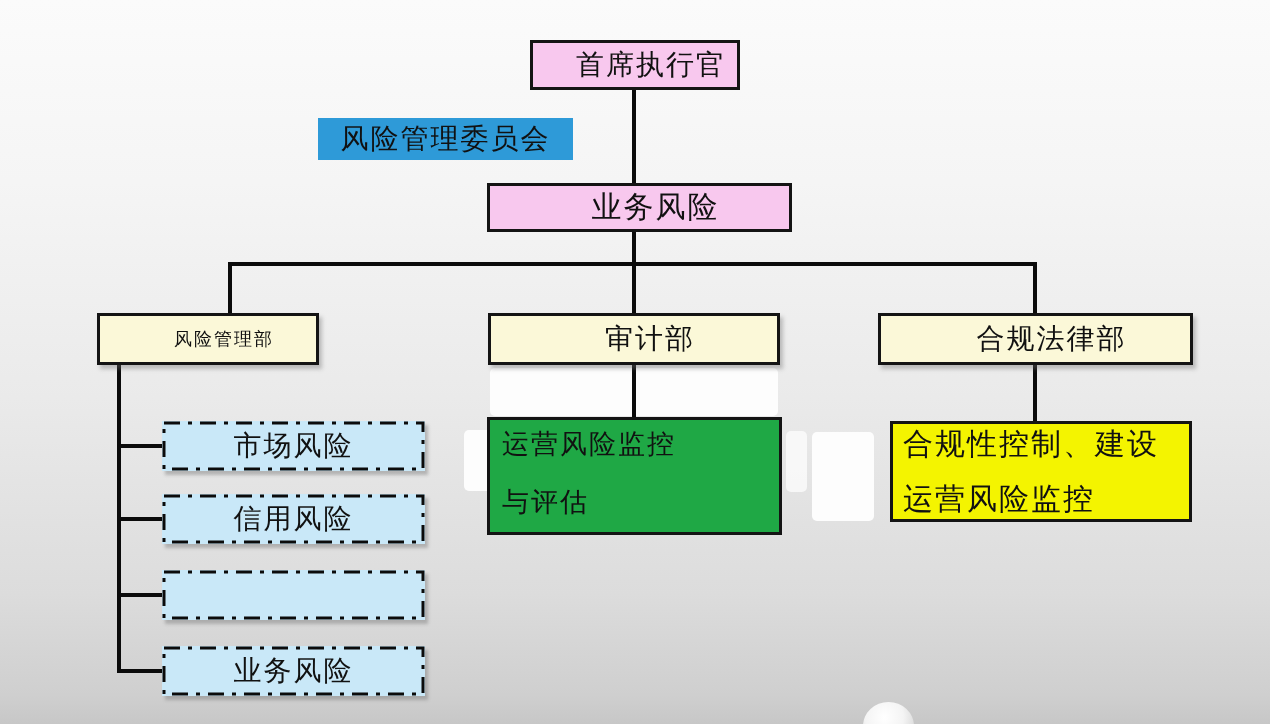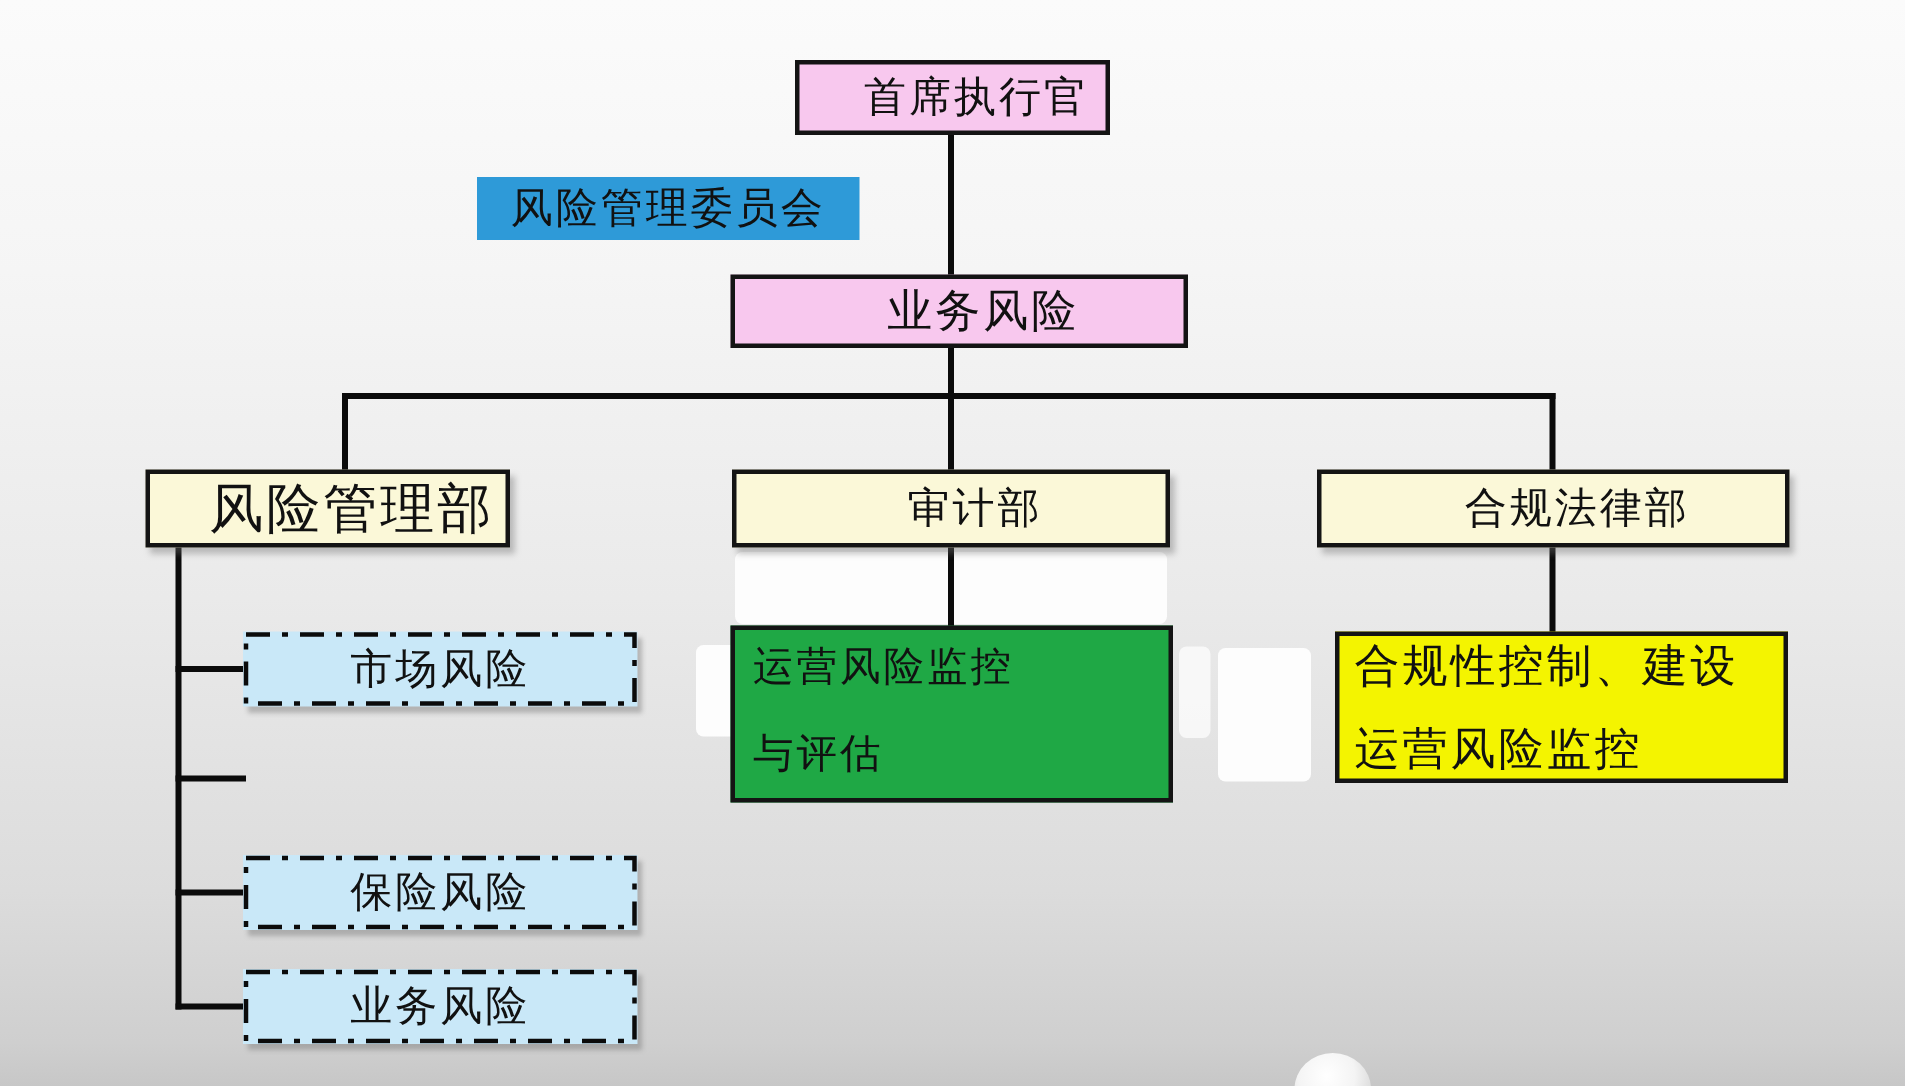--- a/index.html
+++ b/index.html
@@ -25,21 +25,21 @@
     position:absolute;width:263px;height:50px;
     display:flex;align-items:center;justify-content:center;
     font-size:28px;color:#111;letter-spacing:2px;
     box-shadow:3px 4px 3px rgba(120,120,120,0.45);
     box-sizing:border-box;
   }
   .dashbox svg{position:absolute;left:0;top:0;width:100%;height:100%;}
   #node-ceo{left:530px;top:40px;width:210px;height:50px;font-size:28px;}
   #node-committee{left:318px;top:118px;width:255px;height:42px;font-size:28px;}
   #node-cro{left:487px;top:183px;width:305px;height:49px;font-size:30px;}
-  #node-risk-dept{left:97px;top:313px;width:243px;height:52px;font-size:36px;}
+  #node-risk-dept{left:97px;top:313px;width:222px;height:52px;font-size:18px;}
   #node-audit-dept{left:488px;top:313px;width:292px;height:52px;font-size:28px;}
   #node-legal-dept{left:878px;top:313px;width:315px;height:52px;font-size:28px;}
   #node-ops{
     left:487px;top:417px;width:295px;height:118px;
     flex-direction:column;align-items:flex-start;justify-content:space-between;
     padding:6px 8px 12px 12px;font-size:27px;
   }
   #node-compliance{
     left:890px;top:421px;width:302px;height:101px;
     flex-direction:column;align-items:flex-start;justify-content:center;
@@ -96,25 +96,30 @@
   <div id="node-legal-dept" class="node solid shadowed" style="background-color: rgb(251, 248, 216); align-items: center;">
     <span>合规法律部</span>
   </div>
 
   <div class="dashbox" style="left: 162px; top: 421px; background-color: rgb(201, 232, 248);">
     <svg viewBox="0 0 263 50" preserveAspectRatio="none">
       <rect x="2" y="2" width="259" height="46" fill="none" stroke="#0b0b0b" stroke-width="3" stroke-dasharray="16 8 4 8"></rect>
     </svg>
     <span>市场风险</span>
   </div>
+  <div class="dashbox" style="left: 162px; top: 494px; background-color: rgb(201, 232, 248);">
+    <svg viewBox="0 0 263 50" preserveAspectRatio="none">
+      <rect x="2" y="2" width="259" height="46" fill="none" stroke="#0b0b0b" stroke-width="3" stroke-dasharray="16 8 4 8"></rect>
+    </svg>
+    <span>信用风险</span>
+  </div>
   <div class="dashbox" style="left: 162px; top: 570px; background-color: rgb(201, 232, 248);">
     <svg viewBox="0 0 263 50" preserveAspectRatio="none">
       <rect x="2" y="2" width="259" height="46" fill="none" stroke="#0b0b0b" stroke-width="3" stroke-dasharray="16 8 4 8"></rect>
     </svg>
-    <span>保险风险</span>
   </div>
   <div class="dashbox" style="left: 162px; top: 646px; background-color: rgb(201, 232, 248);">
     <svg viewBox="0 0 263 50" preserveAspectRatio="none">
       <rect x="2" y="2" width="259" height="46" fill="none" stroke="#0b0b0b" stroke-width="3" stroke-dasharray="16 8 4 8"></rect>
     </svg>
     <span>业务风险</span>
   </div>
 
   <div id="node-ops" class="node solid" style="background-color: rgb(31, 168, 69);">
     <span>运营风险监控</span>

